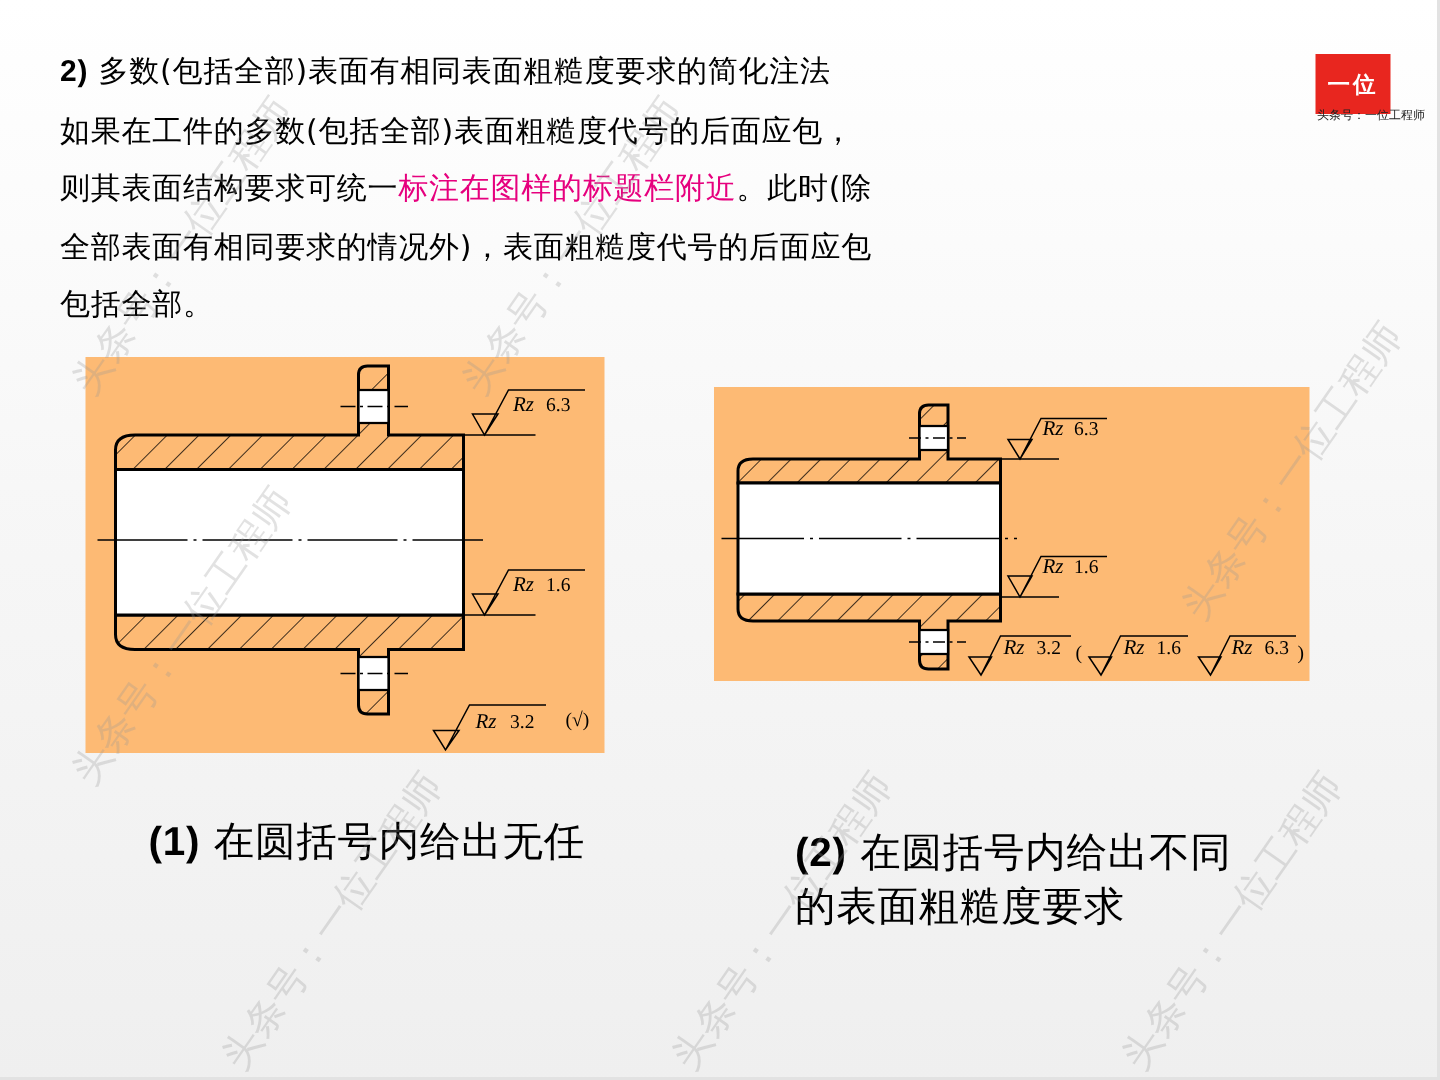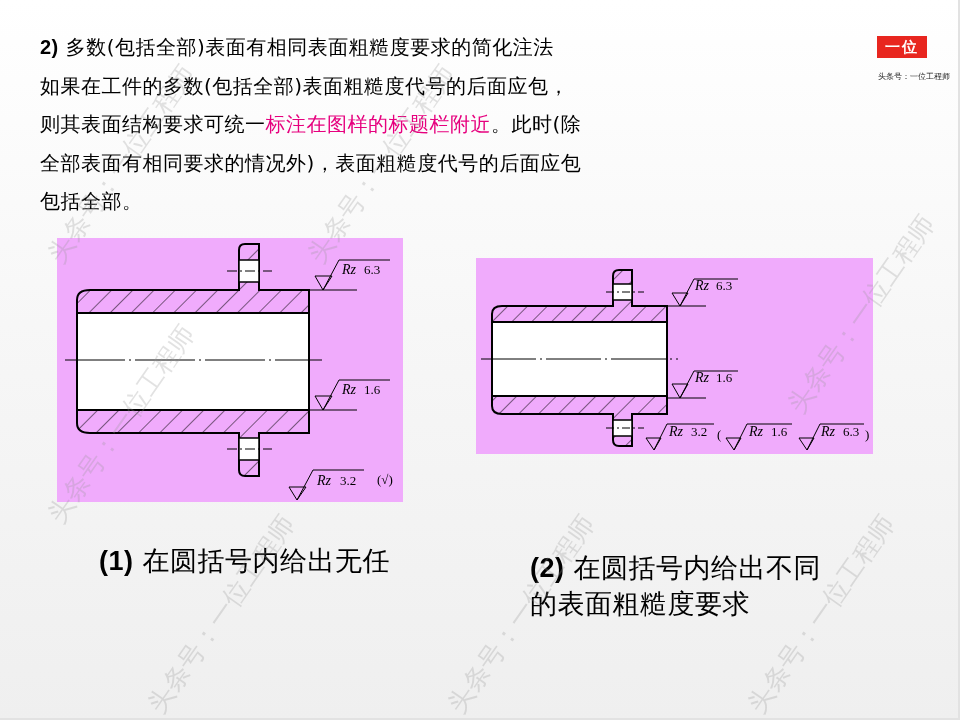--- a/index.html
+++ b/index.html
@@ -11,26 +11,26 @@
   }
   .slide { position:absolute; inset:0; border-right:2px solid #e2e2e2; border-bottom:2px solid #e2e2e2; box-sizing:border-box; }
   .para {
     position:absolute; left:40px; top:28px; width:830px;
     font-size:20px; line-height:38.5px; letter-spacing:0.5px;
   }
   .para .line { display:block; white-space:nowrap; }
   .para b { font-family:"Liberation Sans", sans-serif; font-weight:bold; }
   .pink { color:#e6007e; }
   .logo {
-    position:absolute; left:877px; top:36px; width:50px; height:22px;
+    position:absolute; left:877px; top:36px; width:50px; height:40px;
     background:#e8261f; color:#fff; font-size:15px; font-weight:bold;
     display:flex; align-items:center; justify-content:center; letter-spacing:2px;
   }
   .logo-sub { position:absolute; left:878px; top:71px; font-size:8px; color:#222; white-space:nowrap; }
-  .fig { position:absolute; background:#f0abfc; }
+  .fig { position:absolute; background:#fdba74; }
   .fig1 { left:57px; top:238px; width:346px; height:264px; }
   .fig2 { left:476px; top:258px; width:397px; height:196px; }
   .caption {
     position:absolute; font-size:27px; line-height:36px; letter-spacing:0.5px;
   }
   .caption b { font-family:"Liberation Sans", sans-serif; font-weight:bold; }
   .cap1 { left:52px; top:543px;margin-left:47px; }
   .cap2 { left:530px; top:550px; }
   .wm {
     position:absolute; color:rgba(150,150,150,0.28); font-size:26px;

